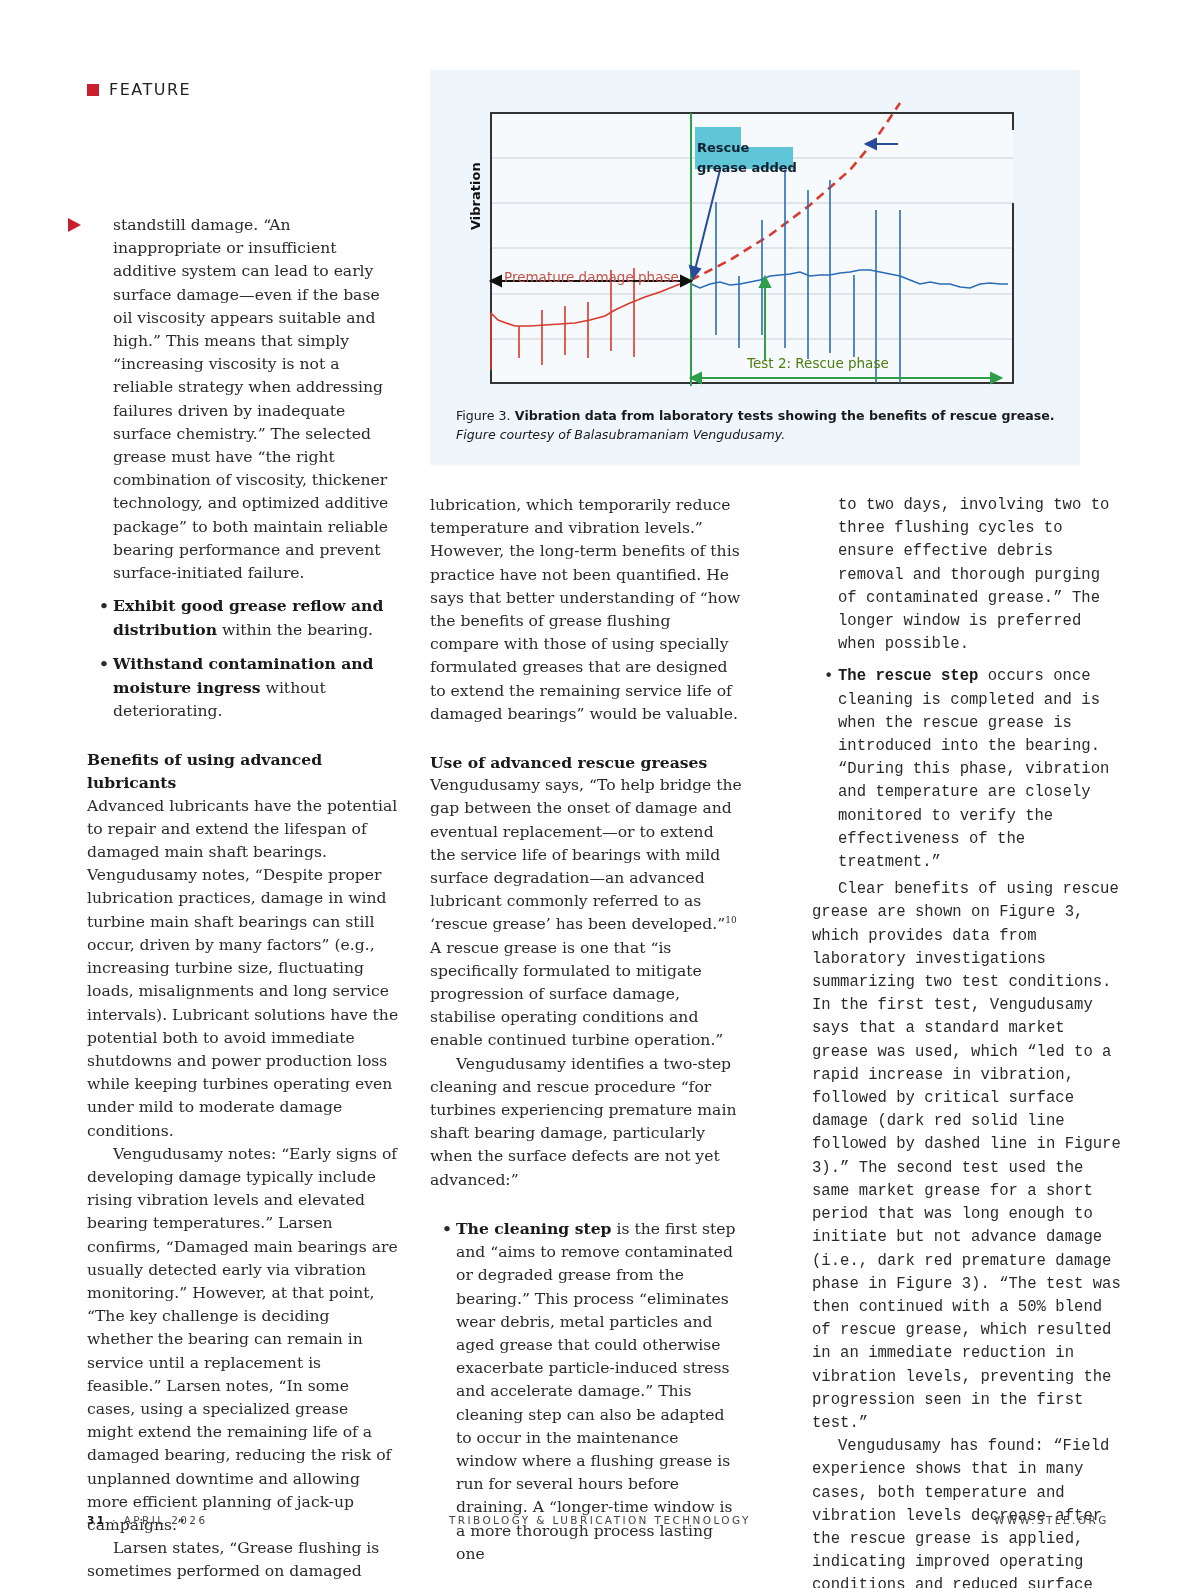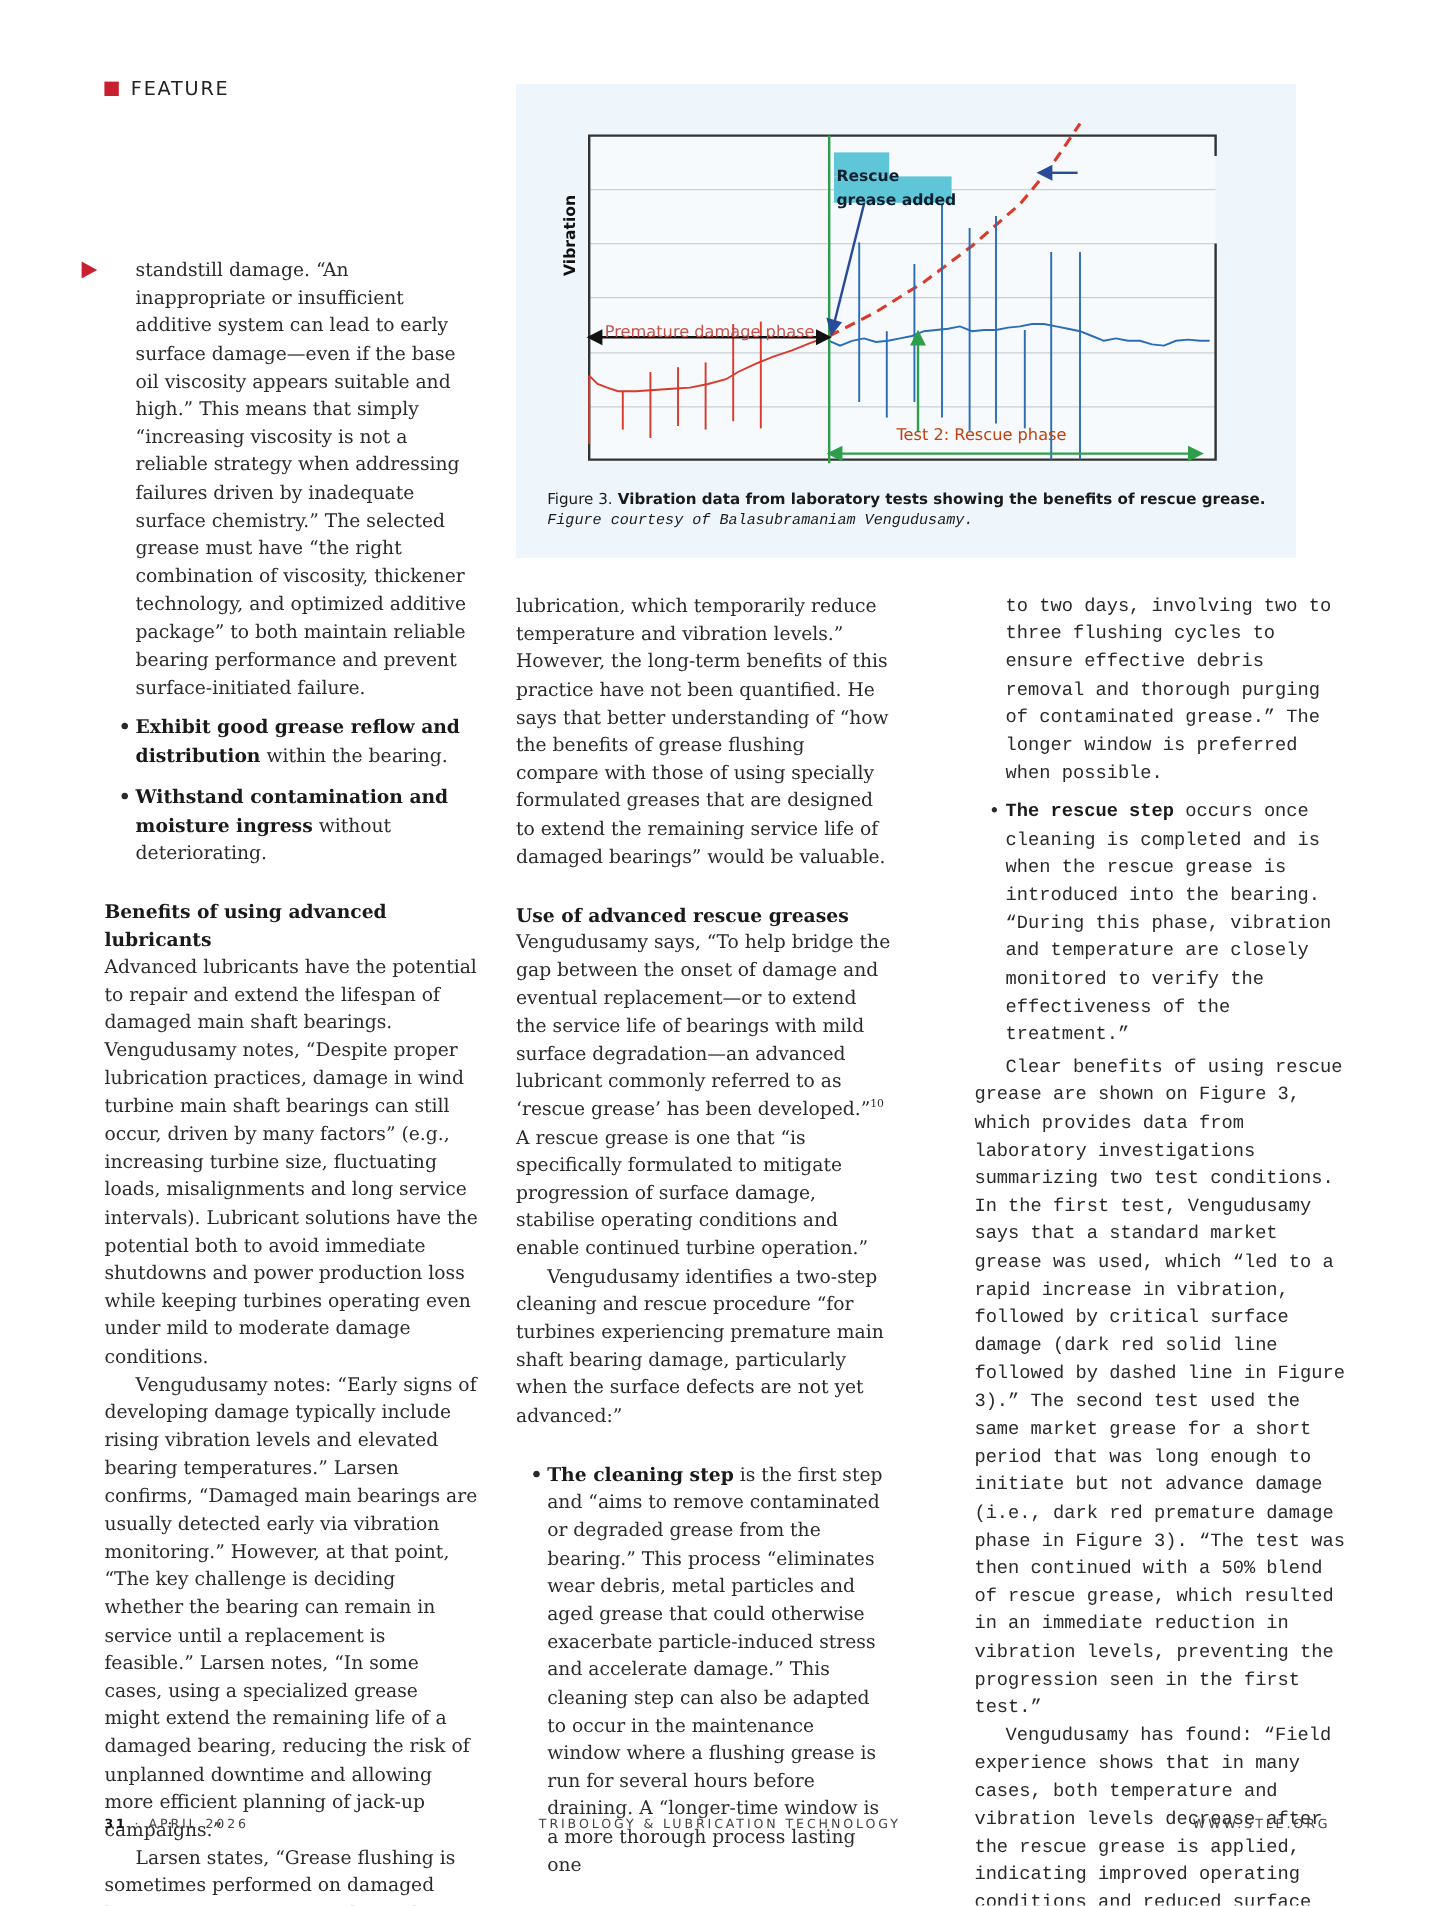--- a/index.html
+++ b/index.html
@@ -1,20 +1,20 @@
 <!DOCTYPE html>
 <html><head>
 <meta charset="utf-8">
 <style>
   html, body { margin: 0; padding: 0; background: #ffffff; }
   body { width: 1200px; height: 1588px; position: relative; overflow: hidden;
          font-family: "DejaVu Serif", "Liberation Serif", serif; color: #222; }
   .abs { position: absolute; }
 
-  .section-tag { left: 87px; top: 64px; display: flex; align-items: center; gap: 10px; }
+  .section-tag { left: 87px; top: 80px; display: flex; align-items: center; gap: 10px; }
   .section-tag .sq { width: 12px; height: 12px; background: #c8202f; }
   .section-tag .lbl { font-family: "DejaVu Sans", "Liberation Sans", sans-serif; font-size: 16px; letter-spacing: 1.5px; color: #222; }
 
   .cont-arrow { left: 68px; top: 218px; width: 0; height: 0;
     border-top: 7px solid transparent; border-bottom: 7px solid transparent; border-left: 13px solid #c8202f; }
 
   .col { font-size: 15.6px; line-height: 23.2px; color: #2a2a2a; }
   .col p { margin: 0; }
   .col .ind { text-indent: 26px; }
   .col h3 { margin: 0; font-size: 15.6px; line-height: 23.2px; font-weight: bold; color: #1a1a1a; }
@@ -28,21 +28,21 @@
   #col1 { left: 87px; top: 214px; width: 312px; }
   #col1 .body-indent { padding-left: 26px; }
   #col2 { left: 430px; top: 494px; width: 312px; }
   #col3 { left: 812px; top: 494px; width: 312px; font-family: Liberation Mono, monospace; }
 
   .figure { left: 430px; top: 70px; width: 650px; height: 395px; background: #eef5fb; }
   .chart-svg { position: absolute; left: 0; top: 0; }
   .caption { position: absolute; left: 26px; top: 336px; width: 610px;
     font-family: "DejaVu Sans", "Liberation Sans", sans-serif; font-size: 12.6px; line-height: 19px; color: #1a1a1a; }
   .caption .b { font-weight: bold; }
-  .caption .i { font-style: italic; display: block; font-family: Liberation Mono, monospace; }
+  .caption .i { font-style: italic; display: block; }
 
   .footer { top: 1514px; font-family: "DejaVu Sans", "Liberation Sans", sans-serif; font-size: 10.5px; letter-spacing: 2.4px; color: #444; }
   .footer.left { left: 87px; }
   .footer.left b { color: #111; }
   .footer.mid { left: 449px; }
   .footer.right { left: 994px; }
 </style>
 </head>
 <body>
 
@@ -128,21 +128,21 @@
     <rect x="265" y="57" width="46" height="20" fill="#5fc6d8"></rect>
     <rect x="265" y="77" width="98" height="22" fill="#5fc6d8"></rect>
   </svg>
 
   <div class="abs" style="left:38px;top:160px;transform:rotate(-90deg);transform-origin:left top;font-family:'DejaVu Sans',sans-serif;font-weight:bold;font-size:13px;color:#111;">Vibration</div>
   <div class="abs" style="left:267px;top:68px;font-family:'DejaVu Sans',sans-serif;font-weight:bold;font-size:13px;line-height:20px;color:#0d2030;">
     <div>Rescue</div>
     <div>grease added</div>
   </div>
   <div class="abs" style="left:74px;top:199px;font-family:'DejaVu Sans',sans-serif;font-size:13.5px;color:#c6524a;">Premature damage phase</div>
-  <div class="abs" style="left:317px;top:285px;font-family:'DejaVu Sans',sans-serif;font-size:13.5px;color:#c2410c;">Test 2: Rescue phase</div>
+  <div class="abs" style="left:317px;top:285px;font-family:'DejaVu Sans',sans-serif;font-size:13.5px;color:#4d7c0f;">Test 2: Rescue phase</div>
 
   <div class="caption">
     <span>Figure 3.</span><span class="b"> Vibration data from laboratory tests showing the benefits of rescue grease.</span>
     <span class="i">Figure courtesy of Balasubramaniam Vengudusamy.</span>
   </div>
 </div>
 
 <div class="abs cont-arrow"></div>
 
 <div class="abs col" id="col1">

